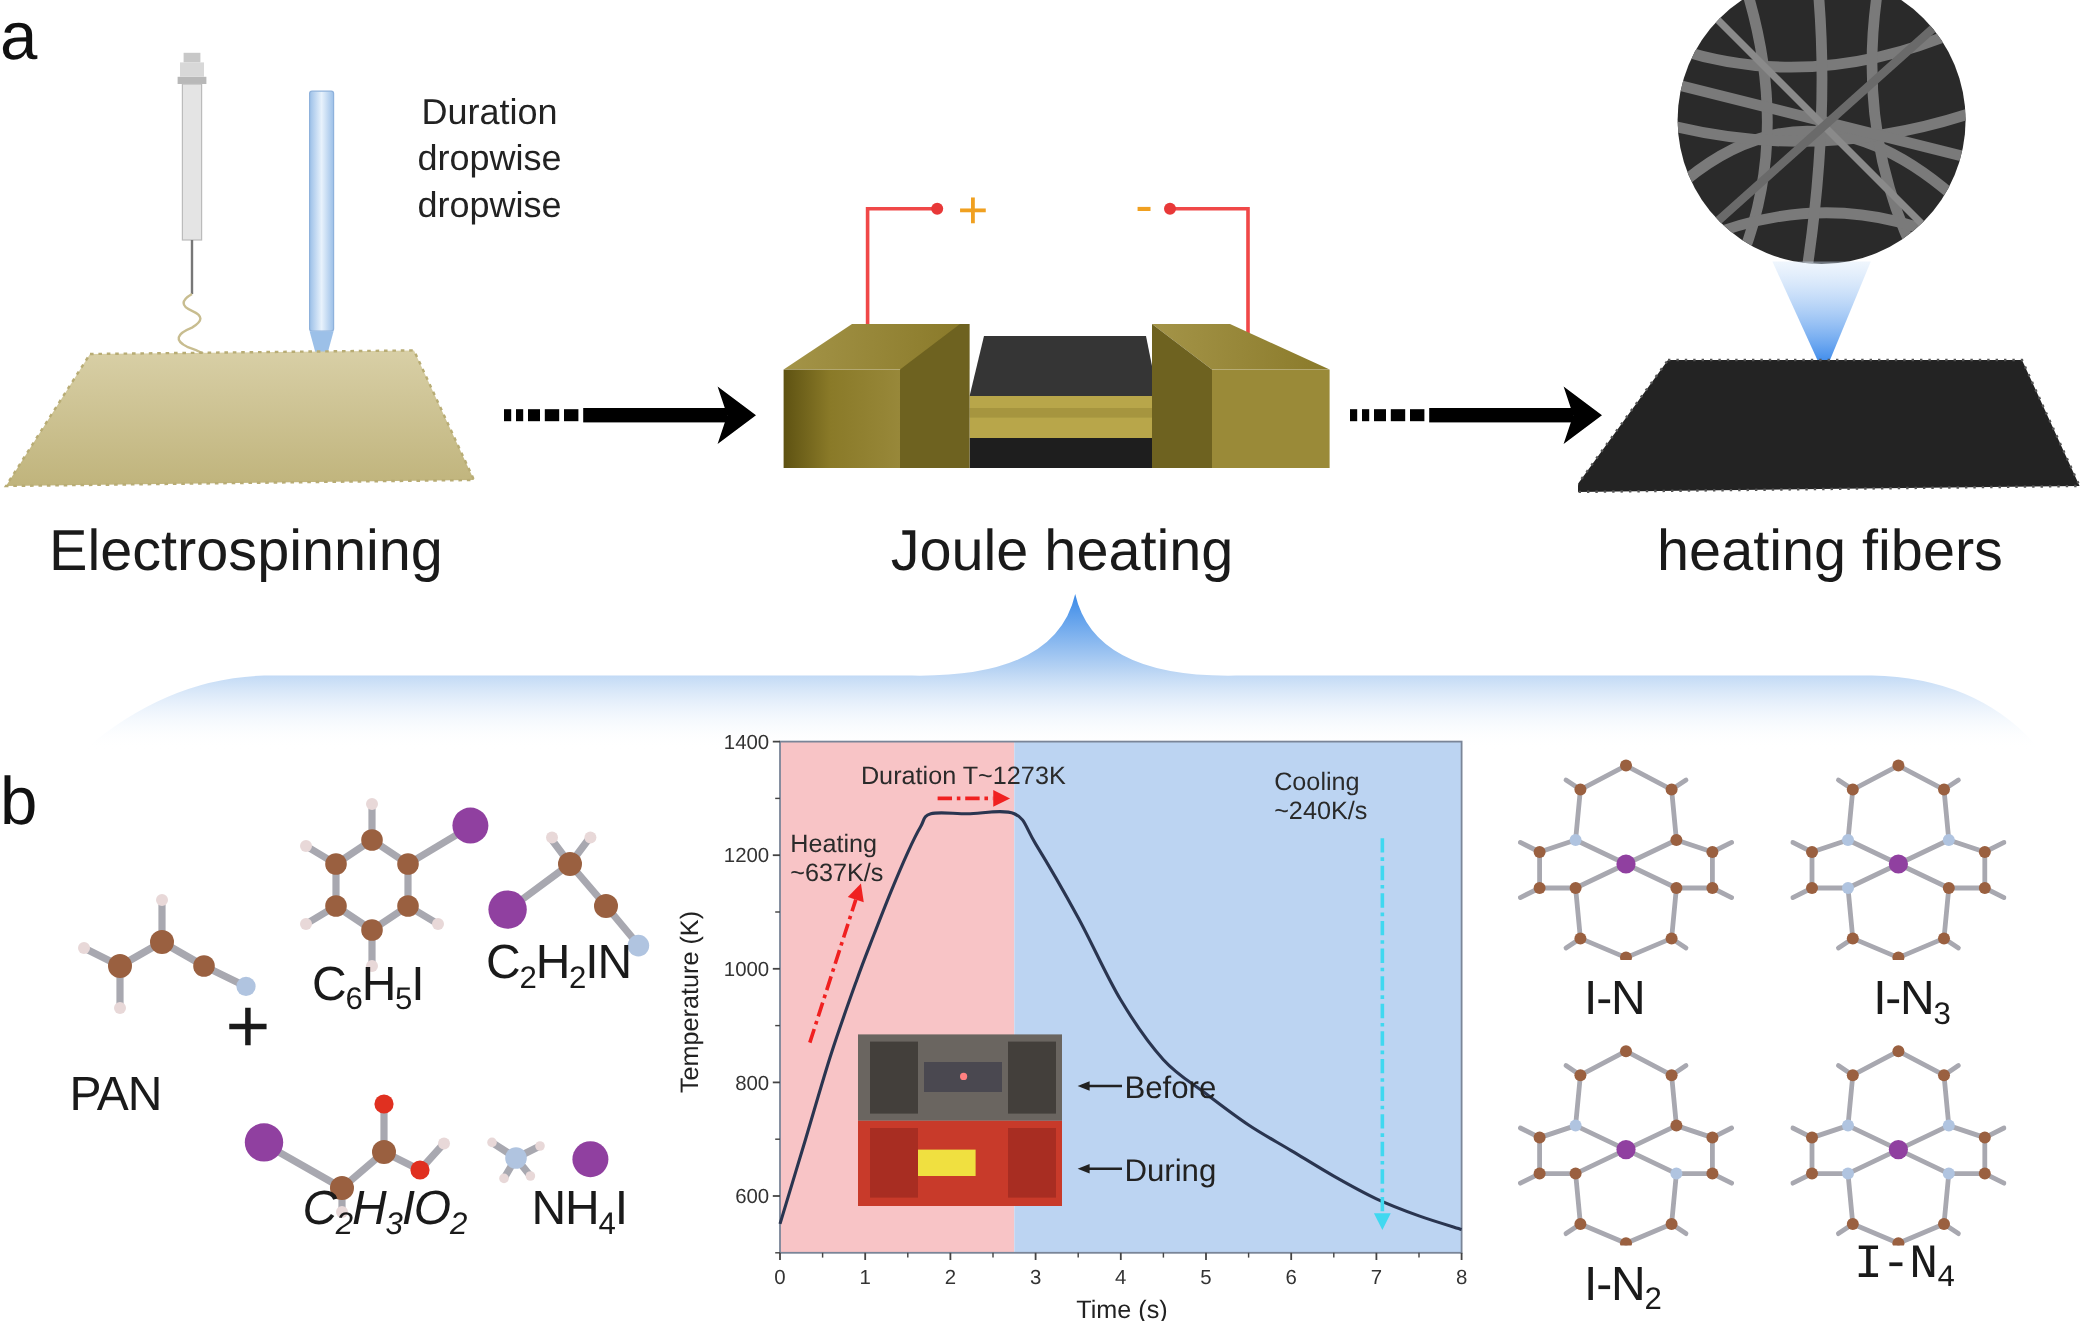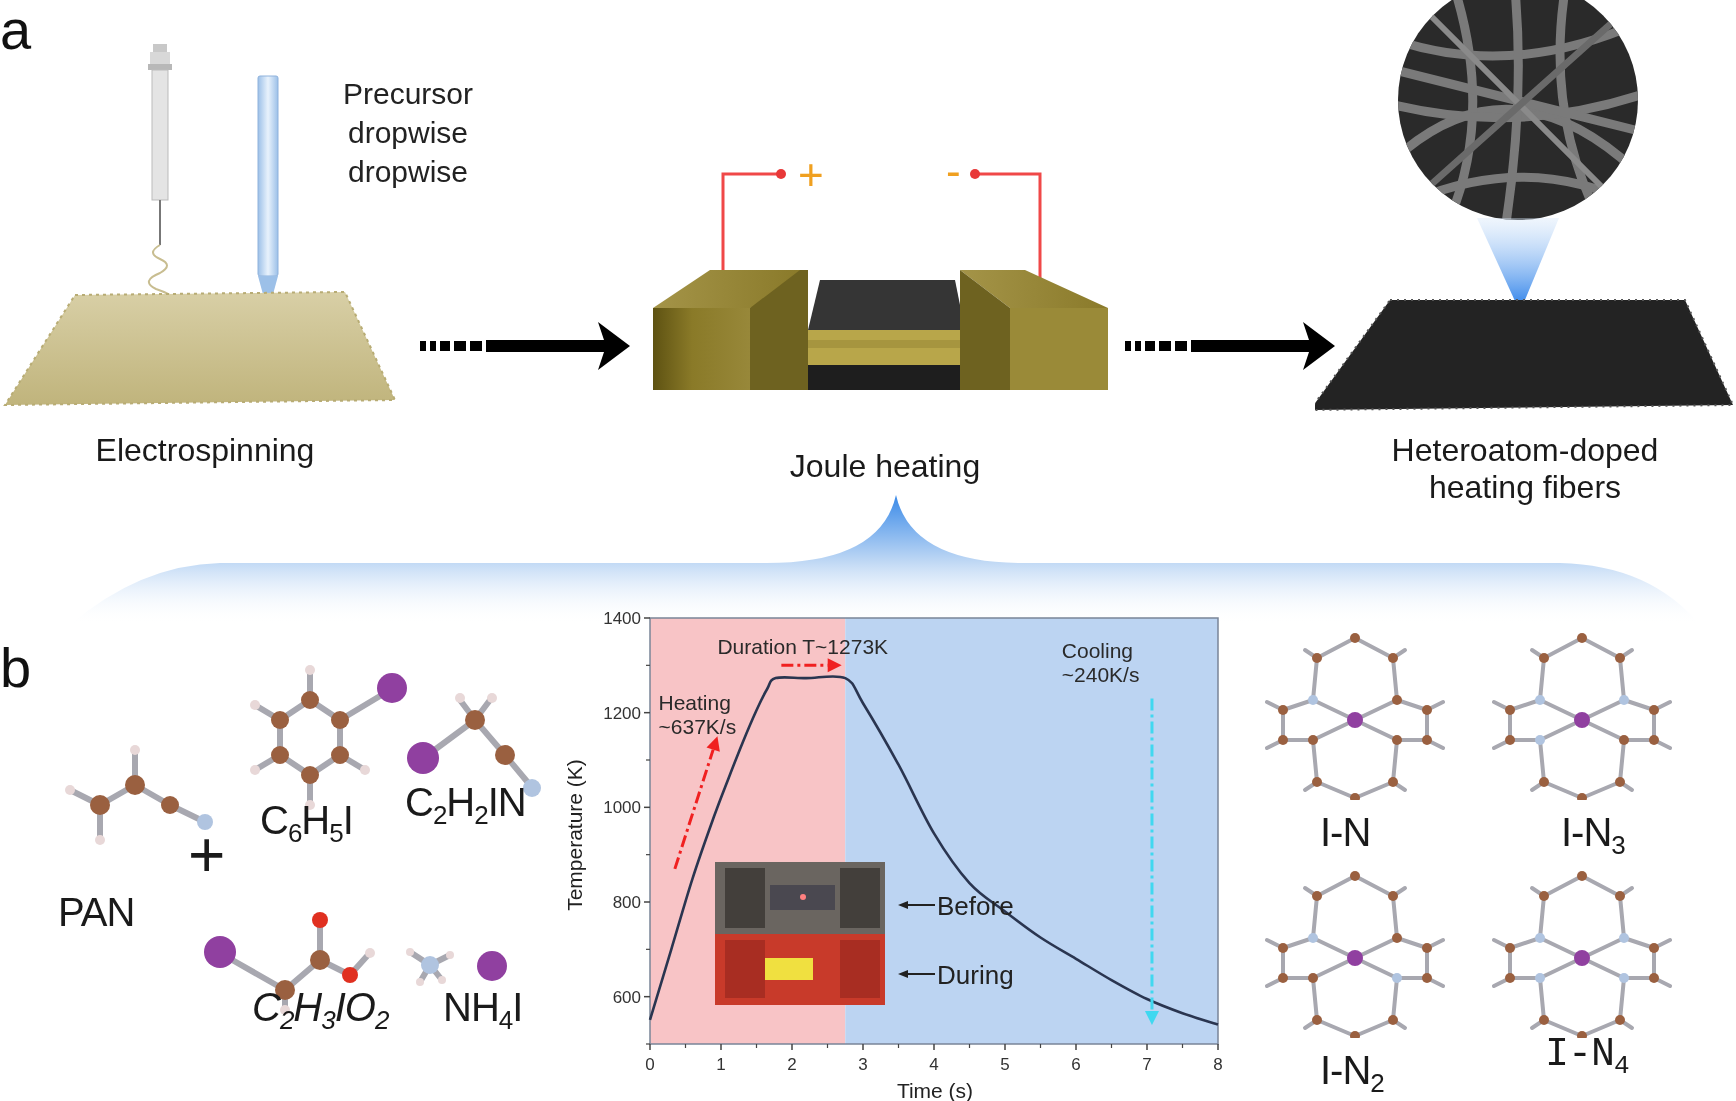--- a/index.html
+++ b/index.html
@@ -1,19 +1,19 @@
 <!DOCTYPE html>
 <html><head>
 <meta charset="utf-8">
 <style>
   html,body{margin:0;padding:0;background:#ffffff;}
   body{width:1736px;height:1101px;position:relative;overflow:hidden;font-family:"Liberation Sans",sans-serif;color:#1a1a1a;}
   .abs{position:absolute;}
   .panel-label{font-size:56px;line-height:1;color:#111;}
-  .step-label{font-size:32px;line-height:1.15;color:#1a1a1a;text-align:center;white-space:nowrap;}
+  .step-label{font-size:48px;line-height:1.15;color:#1a1a1a;text-align:center;white-space:nowrap;}
   .note{font-size:30px;line-height:1.3;color:#222;text-align:center;}
   .formula{font-size:40px;color:#1a1a1a;white-space:nowrap;letter-spacing:-1px;}
   .formula sub{font-size:26px;vertical-align:-8px;}
   svg text{font-family:"Liberation Sans",sans-serif;}
 </style>
 </head>
 <body>
 
 <div class="abs panel-label" style="left:0;top:2px;">a</div>
 
@@ -42,21 +42,21 @@
     <path d="M258 236 L278 236 L272 258 L264 258 Z" fill="#9cc0e8"></path>
     <circle cx="268" cy="264" r="5" fill="#9cc0e8"></circle>
     <circle cx="268" cy="290" r="6" fill="#a8c8ec" stroke="#7aa4d8"></circle>
     <circle cx="268" cy="327" r="6" fill="#a8c8ec" stroke="#7aa4d8"></circle>
   </g>
   <path d="M75 255 L345 252 L395 360 L5 365 Z" fill="url(#matGrad)"></path>
   <path d="M75 255 L345 252 L395 360 L5 365 Z" fill="none" stroke="#b8ac74" stroke-width="2" stroke-dasharray="3 4"></path>
 </svg>
 
 <div class="abs note" style="left:318px;top:74px;width:180px;">
-  <div>Precursor</div>
+  <div>Duration</div>
   <div>dropwise</div>
   <div>dropwise</div>
 </div>
 
 <div class="abs step-label" style="left:40px;top:432px;width:330px;">Electrospinning</div>
 
 <svg class="abs" style="left:418px;top:320px;" width="214" height="52" viewBox="0 0 214 52">
   <g fill="#000">
     <rect x="2" y="21" width="6" height="10"></rect>
       <rect x="12" y="21" width="6" height="10"></rect>
@@ -98,21 +98,21 @@
 
   <polygon points="3,148 60,110 150,110 150,140 100,148" fill="url(#elecTop)"></polygon>
   <rect x="3" y="148" width="98" height="82" fill="url(#elecFront)"></rect>
   <polygon points="100,148 150,110 158,110 158,230 100,230" fill="#6e6220"></polygon>
 
   <polygon points="310,110 375,110 458,148 360,148" fill="url(#elecTop)"></polygon>
   <polygon points="310,110 360,148 360,230 310,230" fill="#6e6220"></polygon>
   <rect x="360" y="148" width="98" height="82" fill="#9a8a38"></rect>
 </svg>
 
-<div class="abs step-label" style="left:730px;top:448px;width:310px;">Joule heating</div>
+<div class="abs step-label" style="left:730px;top:432px;width:310px;">Joule heating</div>
 
 <svg class="abs" style="left:1123px;top:320px;" width="214" height="52" viewBox="0 0 214 52">
   <g fill="#000">
     <rect x="2" y="21" width="6" height="10"></rect>
       <rect x="12" y="21" width="6" height="10"></rect>
     <rect x="22" y="21" width="10" height="10"></rect>
       <rect x="36" y="21" width="12" height="10"></rect>
     <rect x="52" y="21" width="12" height="10"></rect>
       <rect x="68" y="20" width="120" height="12"></rect>
     <path d="M180 2 L212 26 L180 50 L188 26 Z"></path>
@@ -143,21 +143,20 @@
       <path d="M110 10 L300 200" stroke="#8a8a8a" stroke-width="6"></path>
       <path d="M300 20 L110 190" stroke="#6a6a6a" stroke-width="7"></path>
     </g>
   </g>
   <polygon points="162,218 244,218 205,312" fill="url(#beam)"></polygon>
   <path d="M75 300 L370 300 L418 405 L-5 410 Z" fill="#232323"></path>
   <path d="M75 300 L370 300 L418 405 L-5 410 Z" fill="none" stroke="#555" stroke-width="2" stroke-dasharray="2 5"></path>
 </svg>
 
 <div class="abs step-label" style="left:1320px;top:432px;width:410px;">
-  <div>Heteroatom-doped</div>
   <div>heating fibers</div>
 </div>
 
 <svg class="abs" style="left:0;top:495px;" width="1736" height="130" viewBox="0 0 1736 130">
   <defs>
     <linearGradient id="braceGrad" x1="0" y1="0" x2="0" y2="1">
       <stop offset="0" stop-color="#3a8ae8"></stop>
         <stop offset="0.5" stop-color="#bcd6f4"></stop>
         <stop offset="1" stop-color="#ffffff" stop-opacity="0"></stop>
     </linearGradient>

